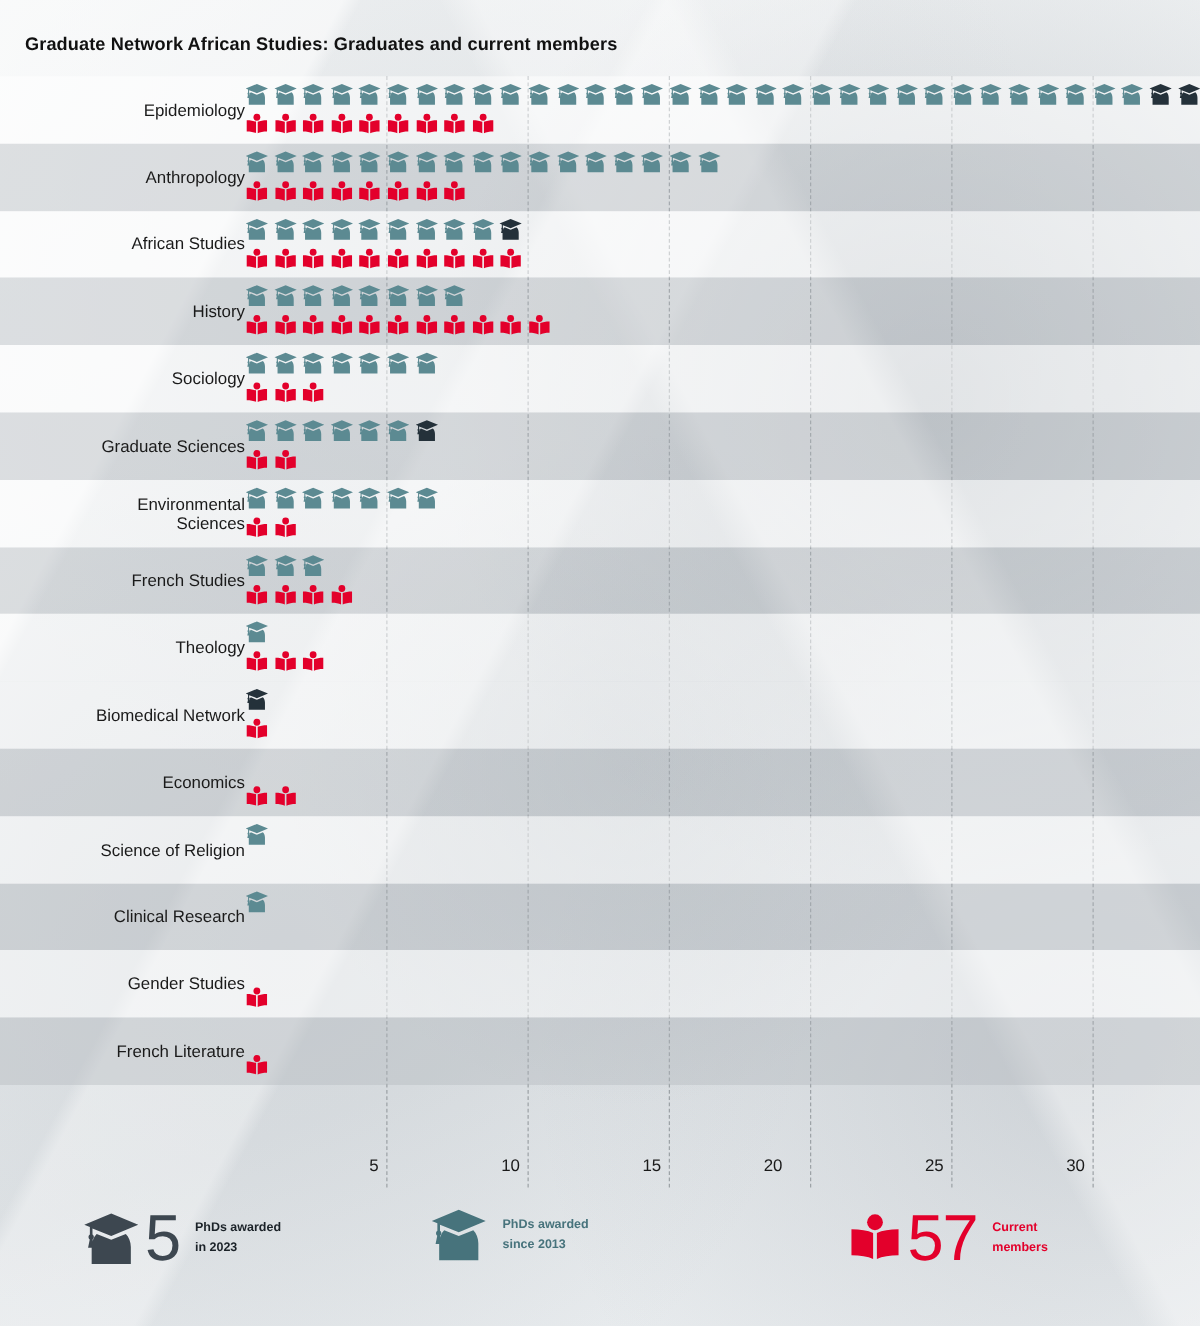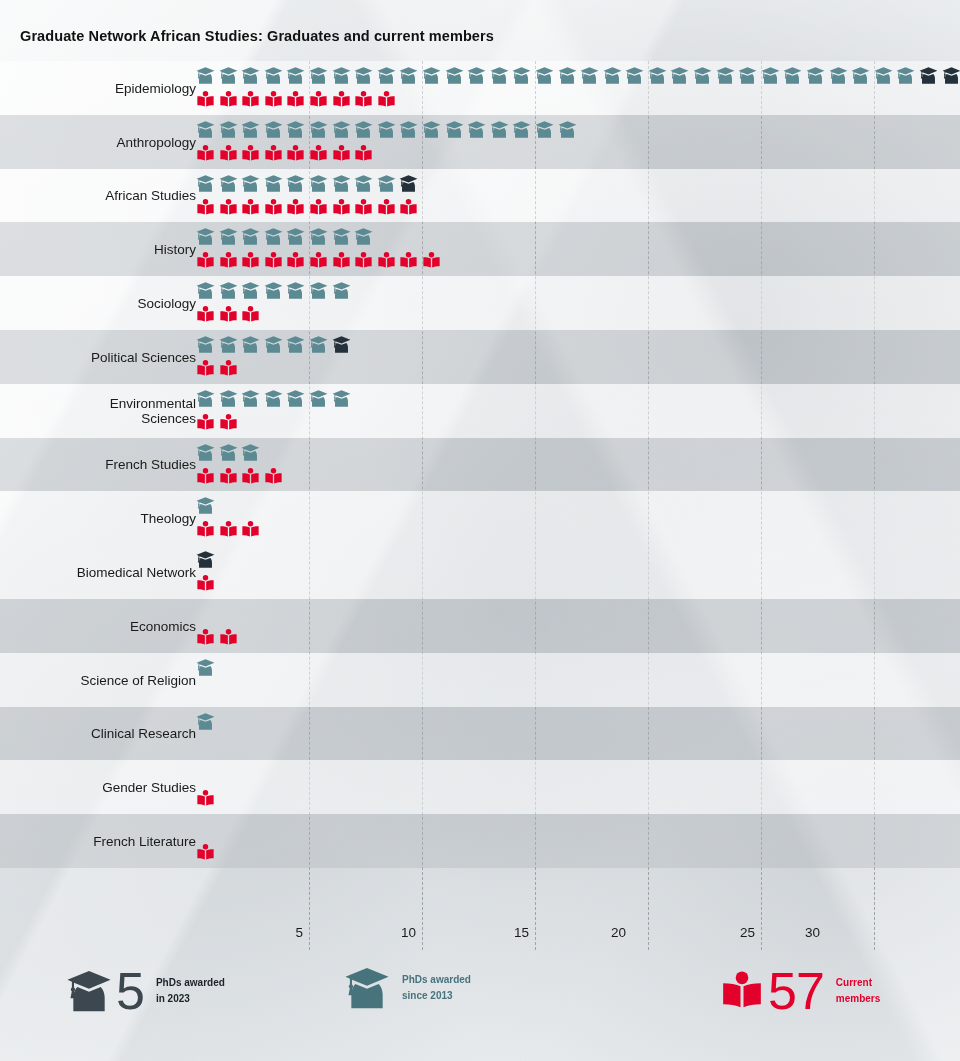--- a/index.html
+++ b/index.html
@@ -905,21 +905,21 @@
               <svg viewBox="0 0 32 32" aria-hidden="true">
                 <circle cx="16" cy="6.4" r="4.6" fill="#e3002b"></circle>
                 <path fill="#e3002b" d="M14.9 12.6c-3.1-1.5-7.5-2.2-12.6-2.2v15.2c5.1 0 9.5.7 12.6 2.2V12.6z"></path>
                 <path fill="#e3002b" d="M17.1 12.6c3.1-1.5 7.5-2.2 12.6-2.2v15.2c-5.1 0-9.5.7-12.6 2.2V12.6z"></path>
               </svg>
             </span>
           </div>
         </div>
       </div>
       <div class="row even">
-        <div class="row-label">Political Sciences</div>
+        <div class="row-label">Graduate Sciences</div>
         <div class="icons">
           <div class="icon-line grads">
             <span class="ic">
               <svg viewBox="0 0 32 32" aria-hidden="true">
                 <path fill="#5c8a92" d="M16 2 1 8.2l3.1 1.3v4.1c-.45.3-.75.8-.75 1.4 0 .55.27 1.05.68 1.35L3.1 21h3.4l-.9-4.6c.43-.3.72-.8.72-1.37 0-.6-.3-1.1-.76-1.4v-3.3L16 14.4 31 8.2 16 2z"></path>
                 <path fill="#5c8a92" d="M16 16.6 7.9 13.3C6.2 15 5.1 17.6 5.1 20.6V30h21.8v-9.4c0-3-1.1-5.6-2.8-7.3L16 16.6z"></path>
               </svg>
             </span>
             <span class="ic">
               <svg viewBox="0 0 32 32" aria-hidden="true">
@@ -1231,21 +1231,21 @@
         </div>
       </div>
     </div>
 
   <div id="axis">
       <div class="axis-tick" style="left: 309px;">5</div>
       <div class="axis-tick" style="left: 422px;">10</div>
       <div class="axis-tick" style="left: 535px;">15</div>
       <div class="axis-tick" style="left: 632px;">20</div>
       <div class="axis-tick" style="left: 761px;">25</div>
-      <div class="axis-tick" style="left: 826px; text-align: right;">30</div>
+      <div class="axis-tick" style="left: 874px; text-align: right;">30</div>
     </div>
 
   <div id="legend">
       <div class="legend-item" id="legend-phds-2023" style="left: 66px;">
         <span class="legend-icon" style="width: 46px; height: 46px;">
           <svg style="width:46px;height:46px;display:block" viewBox="0 0 32 32" aria-hidden="true">
             <path fill="#3d4750" d="M16 2 1 8.2l3.1 1.3v4.1c-.45.3-.75.8-.75 1.4 0 .55.27 1.05.68 1.35L3.1 21h3.4l-.9-4.6c.43-.3.72-.8.72-1.37 0-.6-.3-1.1-.76-1.4v-3.3L16 14.4 31 8.2 16 2z"></path>
             <path fill="#3d4750" d="M16 16.6 7.9 13.3C6.2 15 5.1 17.6 5.1 20.6V30h21.8v-9.4c0-3-1.1-5.6-2.8-7.3L16 16.6z"></path>
           </svg>
         </span>
@@ -1256,21 +1256,21 @@
       <div class="legend-item" id="legend-phds-since" style="left: 344px;">
         <span class="legend-icon" style="width: 46px; height: 46px;">
           <svg style="width:46px;height:46px;display:block" viewBox="0 0 32 32" aria-hidden="true">
             <path fill="#47737c" d="M16 2 1 8.2l3.1 1.3v4.1c-.45.3-.75.8-.75 1.4 0 .55.27 1.05.68 1.35L3.1 21h3.4l-.9-4.6c.43-.3.72-.8.72-1.37 0-.6-.3-1.1-.76-1.4v-3.3L16 14.4 31 8.2 16 2z"></path>
             <path fill="#47737c" d="M16 16.6 7.9 13.3C6.2 15 5.1 17.6 5.1 20.6V30h21.8v-9.4c0-3-1.1-5.6-2.8-7.3L16 16.6z"></path>
           </svg>
         </span>
         <span class="legend-text">PhDs awarded
 since 2013</span>
       </div>
-      <div class="legend-item" id="legend-members" style="left: 720px;">
+      <div class="legend-item" id="legend-members" style="left: 678px;">
         <span class="legend-icon" style="width: 44px; height: 44px;">
           <svg style="width:44px;height:44px;display:block" viewBox="0 0 32 32" aria-hidden="true">
             <circle cx="16" cy="6.4" r="4.6" fill="#e3002b"></circle>
             <path fill="#e3002b" d="M14.9 12.6c-3.1-1.5-7.5-2.2-12.6-2.2v15.2c5.1 0 9.5.7 12.6 2.2V12.6z"></path>
             <path fill="#e3002b" d="M17.1 12.6c3.1-1.5 7.5-2.2 12.6-2.2v15.2c-5.1 0-9.5.7-12.6 2.2V12.6z"></path>
           </svg>
         </span>
         <span class="legend-num">57</span>
         <span class="legend-text">Current
 members</span>

